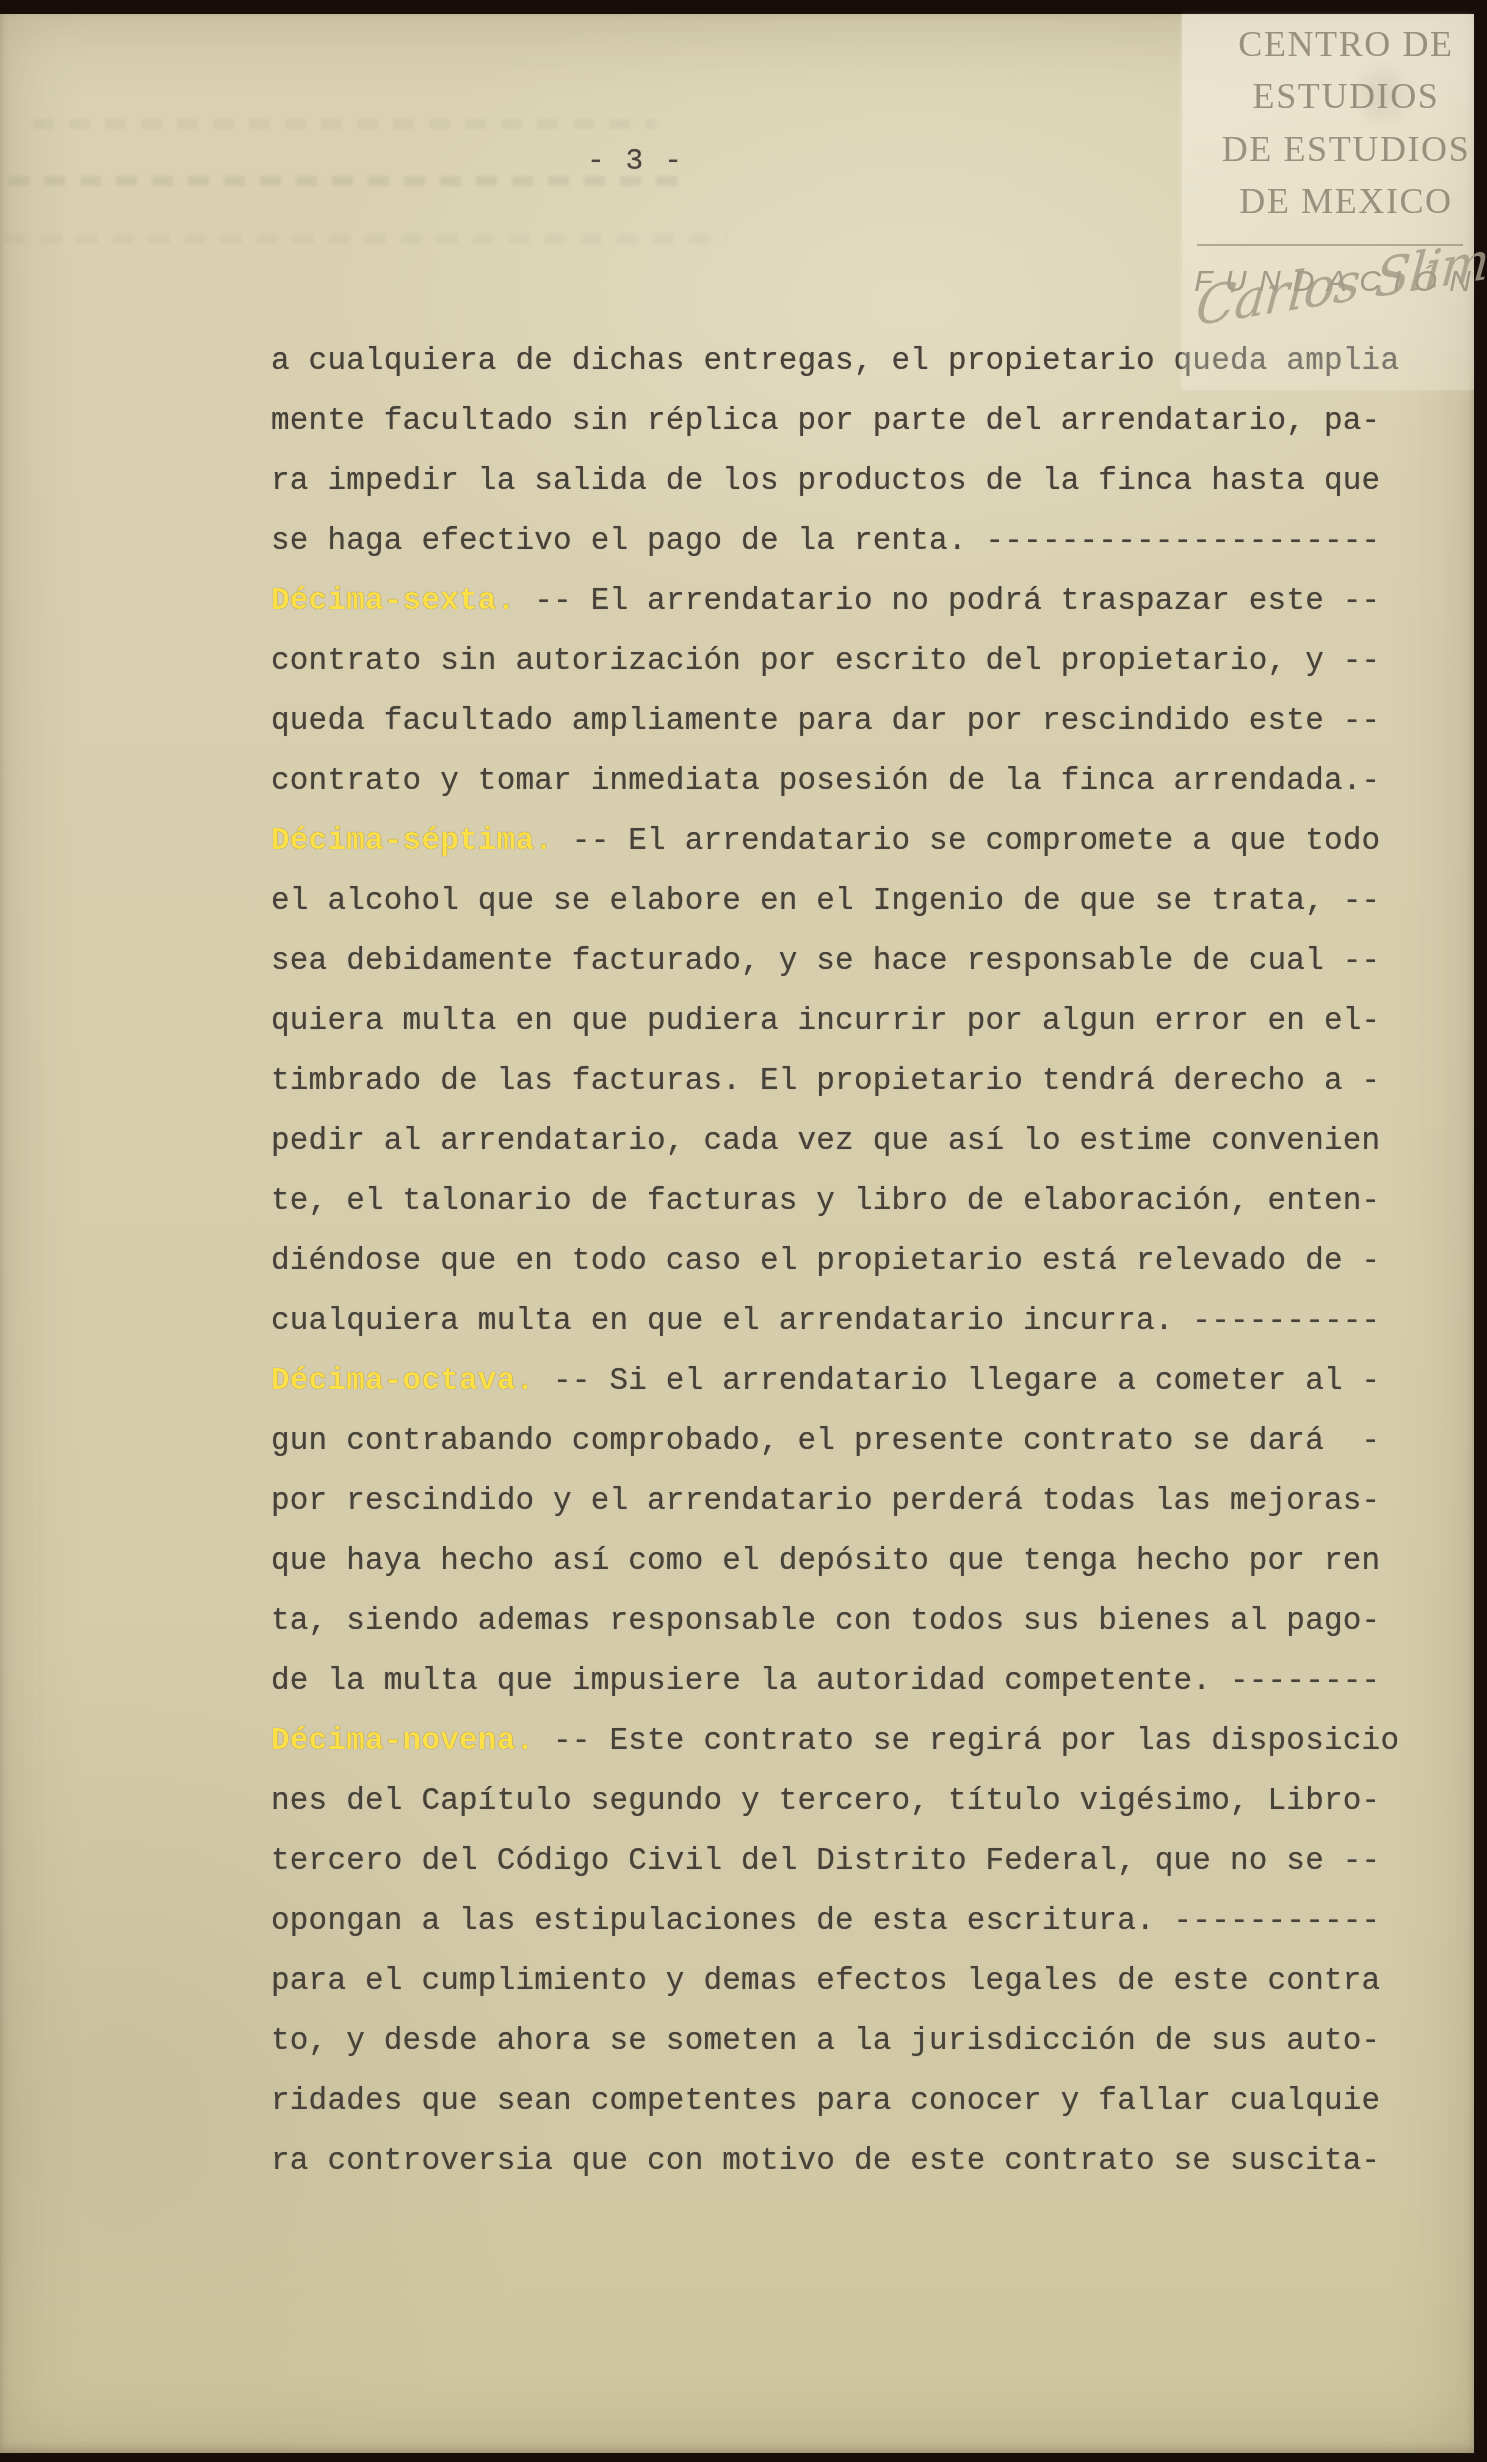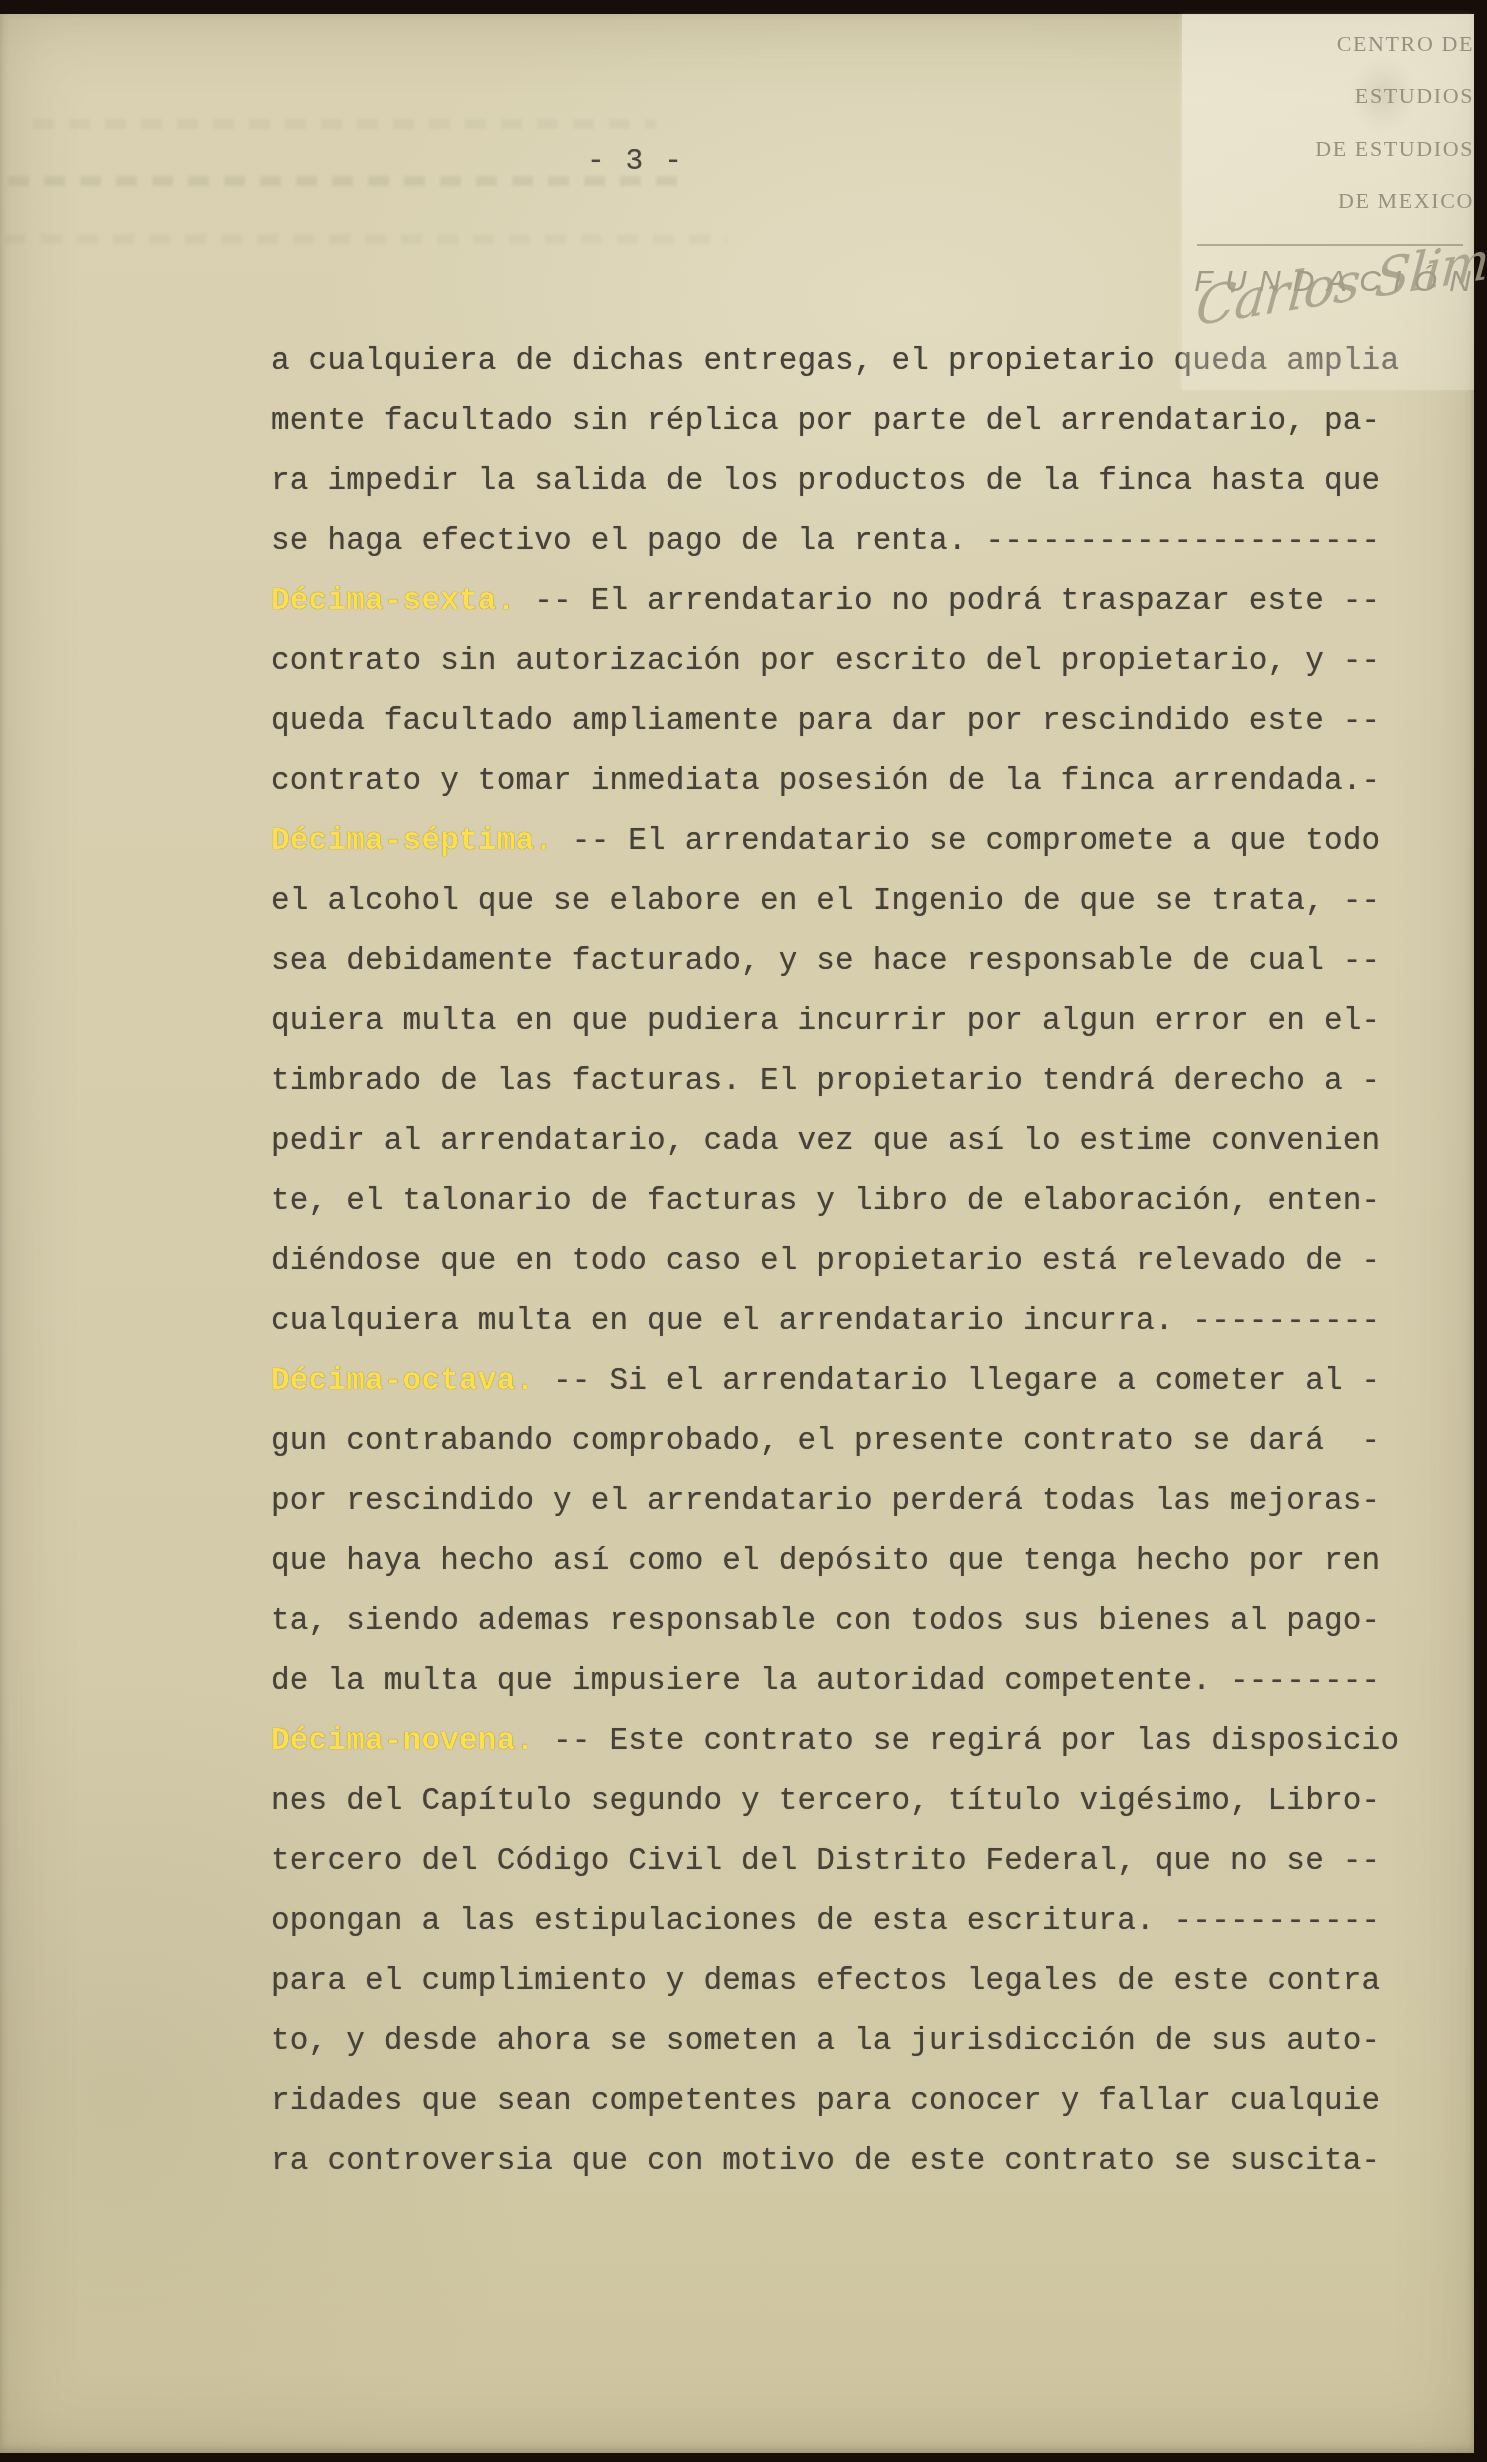--- a/index.html
+++ b/index.html
@@ -46,23 +46,23 @@
     text-shadow:0 0 0.8px rgba(62,56,46,.55);
   }
   .ln .b{font-weight:bold;color:#fde047;text-shadow:0 0 0.8px rgba(40,36,30,.7);}
   
   .wm-band{
     position:absolute;right:14px;top:14px;width:292px;height:376px;
     background:linear-gradient(180deg,rgba(250,246,233,.55),rgba(250,246,233,.28));
     box-shadow:-1.6px 0 4.9px rgba(255,255,255,.15);
   }
   .wm-title{
-    margin-top:6.6px;text-align:right;
+    margin-top:6.6px;text-align:center;
     font-family:"Liberation Serif", serif;
-    font-size:22px;line-height:46px;letter-spacing:1.6px;
+    font-size:36px;line-height:46px;letter-spacing:1.6px;
     color:rgba(138,130,112,.85);
     margin-left:36px;
   }
   .wm-rule{height:0;border-top:2.5px solid rgba(130,122,104,.55);margin:19.7px 11.5px 0 14.8px;}
   .wm-fundacion{
     margin-top:18px;text-align:right;
     font-family:"Liberation Sans", sans-serif;
     font-size:30px;letter-spacing:12.3px;text-indent:12.3px;
     color:rgba(148,141,123,.85);
     font-style:italic;

